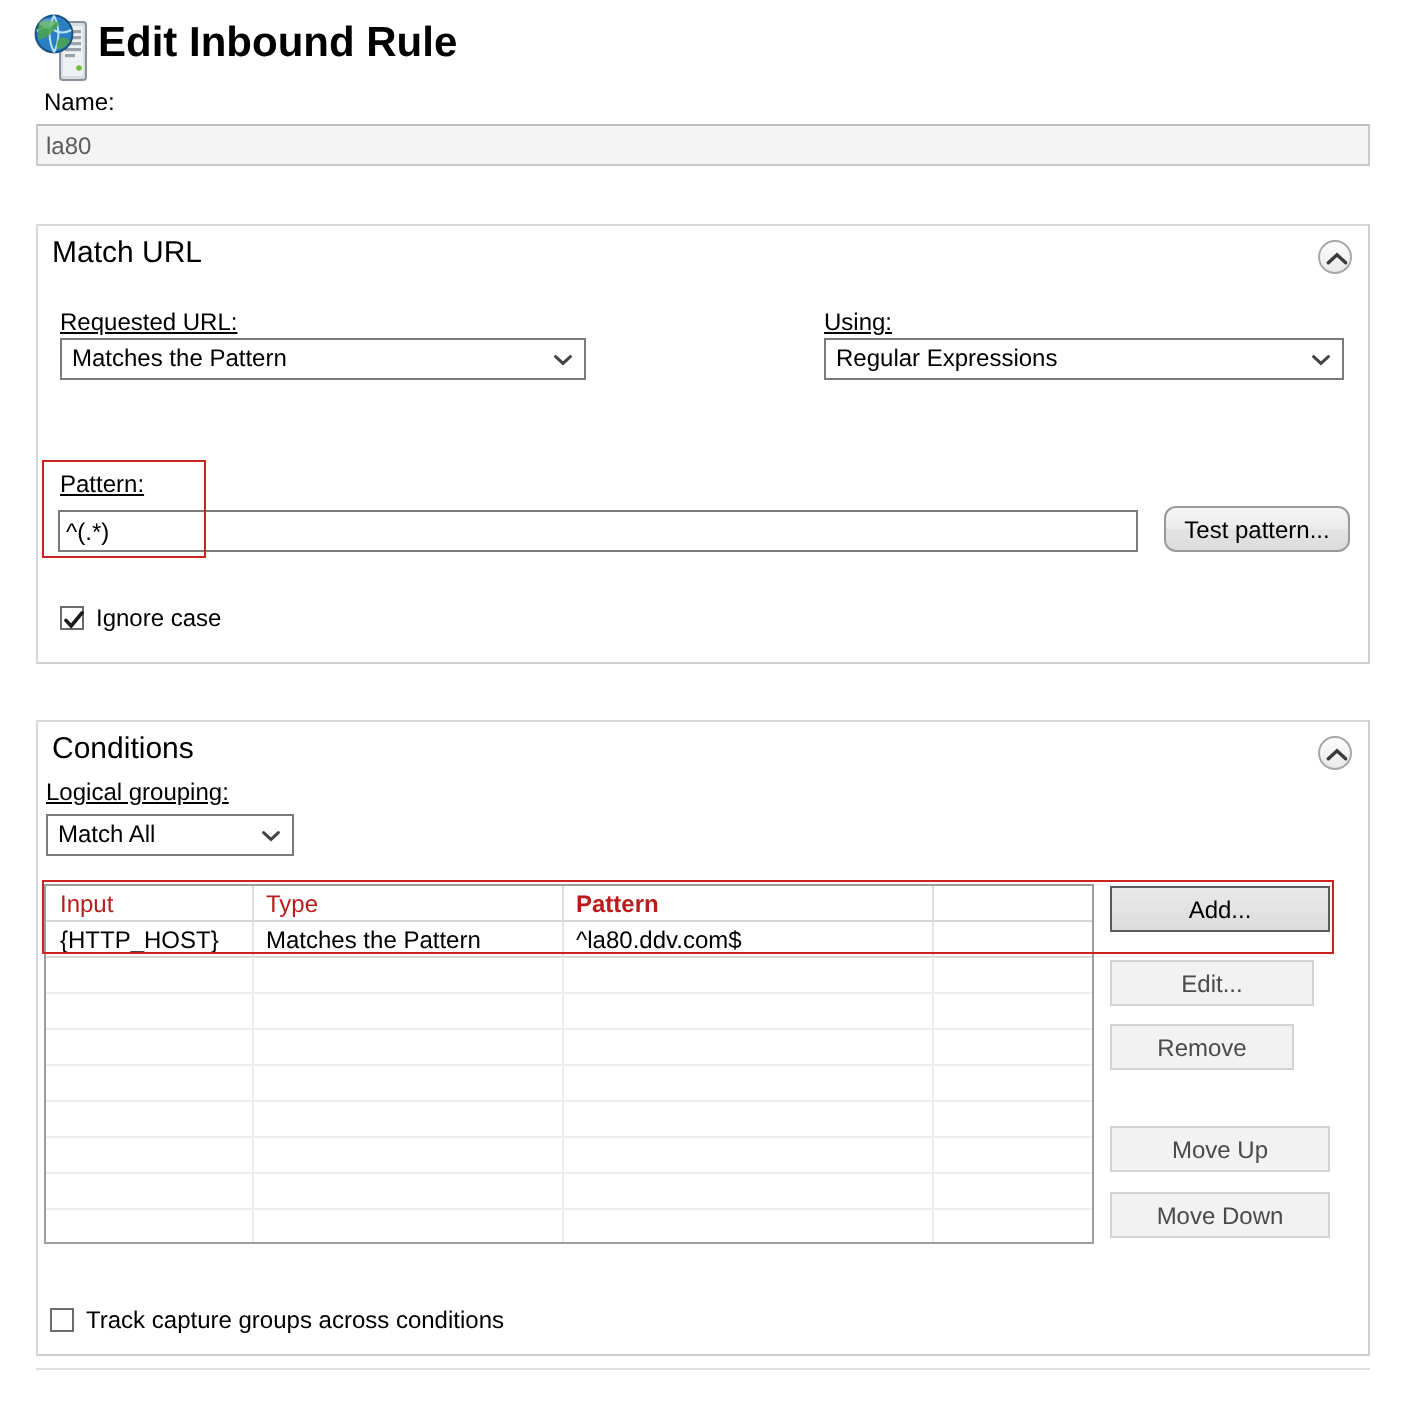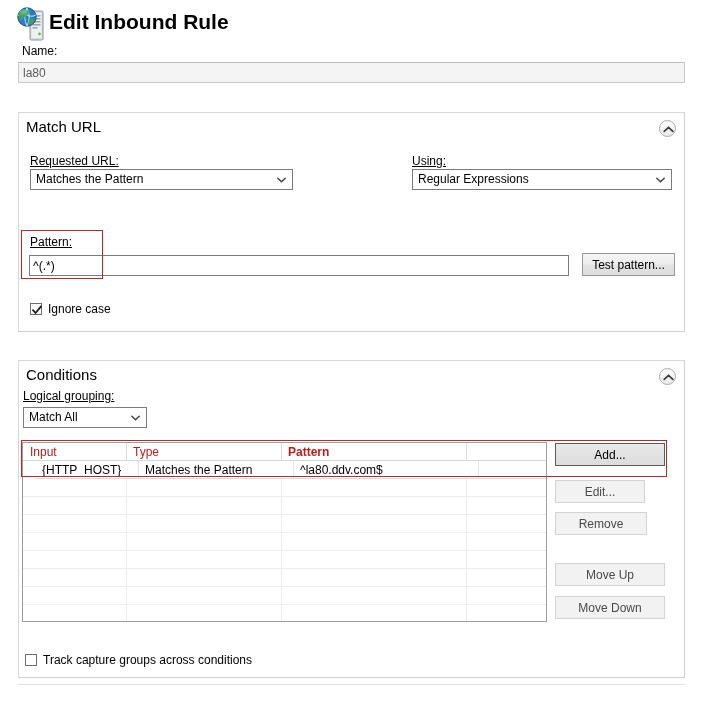--- a/index.html
+++ b/index.html
@@ -201,21 +201,21 @@
   .vdiv {
     position: absolute;
     top: 0; bottom: 0;
     width: 1px;
     background: #dcdcdc;
   }
   .grid-row {
     position: relative;
     height: 18px;
   }
-  .grid-row.filled { border-bottom: 1px solid #dcdcdc; margin-left: 12px; }
+  .grid-row.filled { border-bottom: 1px solid #dcdcdc; }
   .grid-row .td {
     position: absolute;
     top: 2px;
     font-size: 12px;
     color: #000;
     white-space: nowrap;
   }
   .grid-row.empty { border-bottom: 1px solid #ededed; height: 18px; }
 
   
@@ -290,21 +290,21 @@
     <span class="sel-text">Regular Expressions</span>
     <span class="sel-arrow">
       <svg width="9" height="6" viewBox="0 0 9 6">
           <path d="M0.8 1.3 L4.5 4.7 L8.2 1.3" stroke="#444" stroke-width="1.5" fill="none" stroke-linecap="round"></path>
         </svg>
     </span>
   </div>
 
   <div class="field-label" style="left:11px; top:122px;">Pattern:</div>
   <input class="wf-text" type="text" style="left: 10px; top: 142px; width: 540px;" value="^(.*)">
-  <button class="wf-button" style="left:563px; top:140px; width:93px;">Test pattern...</button>
+  <button class="wf-button" style="left:563px; top:140px; width:93px;border-radius:6px;">Test pattern...</button>
 
   <div class="wf-check" style="left:11px; top:189px;">
     <span class="box">
       <svg width="10" height="10" viewBox="0 0 10 10" style="display: block;">
           <path d="M1 5.2 L3.6 8 L9 1.4" stroke="#1b1b1b" stroke-width="1.8" fill="none" stroke-linecap="round"></path>
         </svg>
     </span>
     <span class="cb-label">Ignore case</span>
   </div>
 </div>
@@ -390,21 +390,21 @@
       </div>
       <div class="grid-row empty">
         <span class="vdiv" style="left: 103px; background: rgb(237, 237, 237);"></span>
         <span class="vdiv" style="left: 258px; background: rgb(237, 237, 237);"></span>
         <span class="vdiv" style="left: 443px; background: rgb(237, 237, 237);"></span>
       </div>
     </div>
 </div>
 
 <button class="wf-button hover" style="left:555px; top:443px; width:110px;">Add...</button>
-<button class="wf-button flat" style="left:555px; top:480px; width:90px;">Edit...</button>
+<button class="wf-button flat" style="left:555px; top:480px; width:102px;">Edit...</button>
 <button class="wf-button flat" style="left:555px; top:512px; width:92px;">Remove</button>
 <button class="wf-button flat" style="left:555px; top:563px; width:110px;">Move Up</button>
 <button class="wf-button flat" style="left:555px; top:596px; width:110px;">Move Down</button>
 
 <div id="annot-pattern" class="annot"></div>
 <div id="annot-conditions" class="annot"></div>
 
 <div id="bottom-sep"></div>
 
 </body></html>

